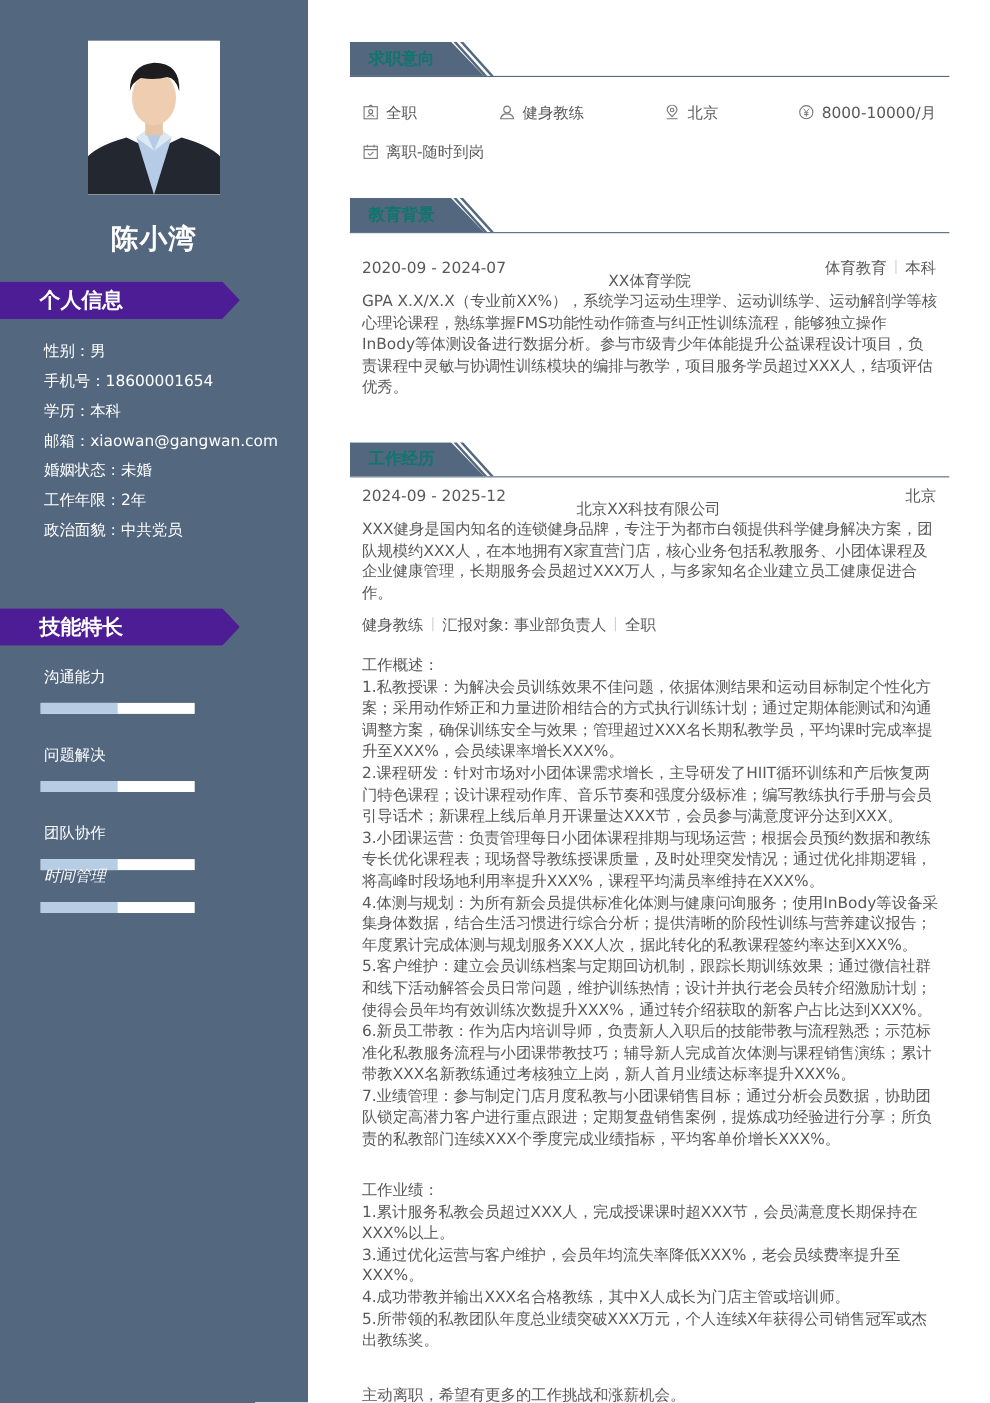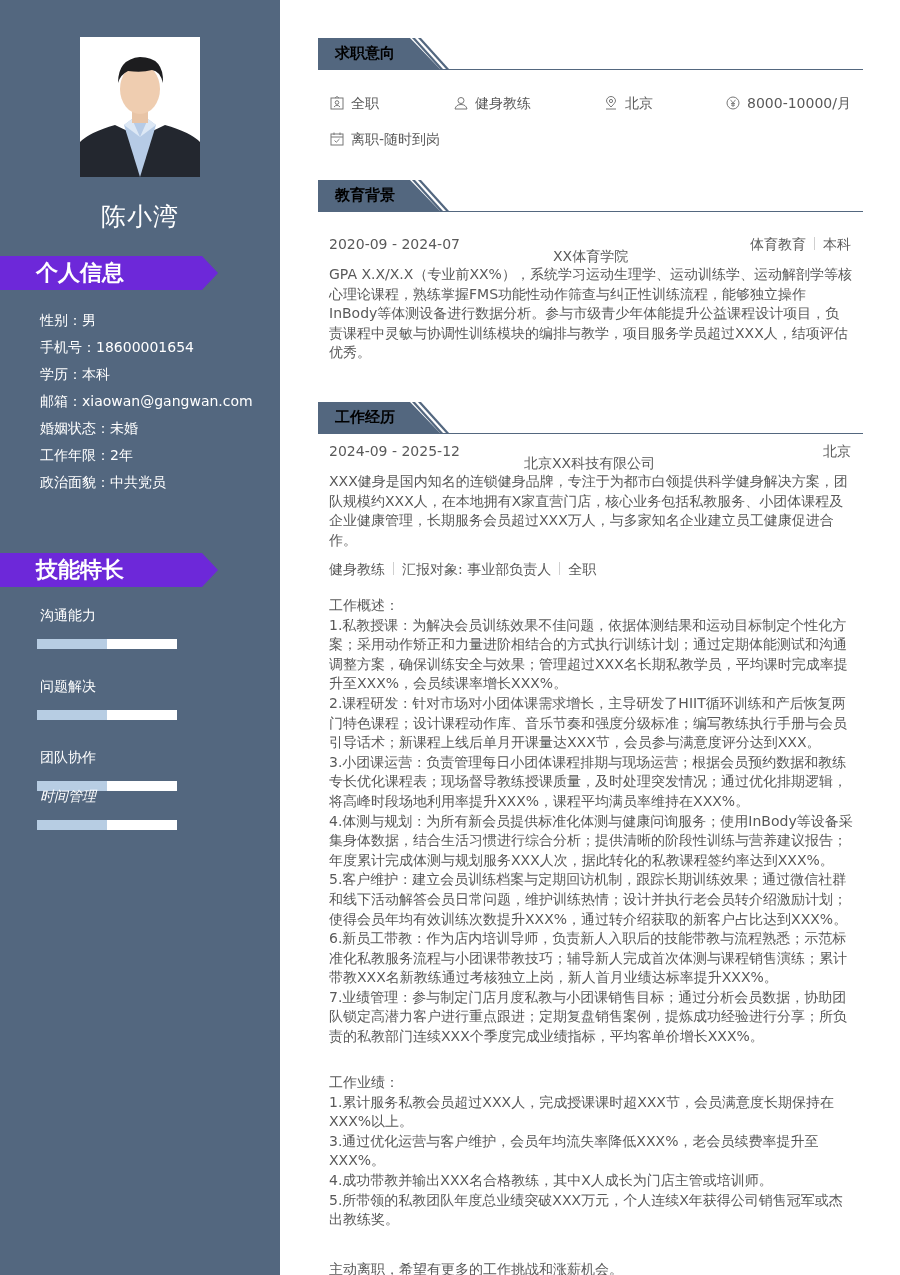--- a/index.html
+++ b/index.html
@@ -15,27 +15,27 @@
     background: #53677f;
     color: #ffffff;
   }
   .photo {
     position: absolute; left: 80px; top: 37px; width: 120px; height: 140px;
     background: #ffffff; overflow: hidden;
   }
   .photo svg { display: block; }
   .name {
     position: absolute; left: 0; top: 200px; width: 280px; text-align: center;
-    font-size: 25px; font-weight: normal; letter-spacing: 1px;
+    font-size: 25px; font-weight: bold; letter-spacing: 1px;
   }
   .side-title {
     position: absolute; left: 0; width: 218px; height: 34px;
-    background: #6d28d9;
+    background: #4c1d95;
     clip-path: polygon(0 0, 202px 0, 218px 17px, 202px 34px, 0 34px);
-    font-size: 22px; font-weight: bold; line-height: 34px;
+    font-size: 19px; font-weight: bold; line-height: 34px;
     padding-left: 36px; color: #ffffff;
   }
   .info-list { position: absolute; left: 40px; top: 308px; }
   .info-item { font-size: 14px; height: 27px; line-height: 25px; white-space: nowrap; }
   .skill { position: absolute; left: 40px; }
   .skill-label { font-size: 14px; }
   .skill-bar {
     position: absolute; left: -3px; top: 32px; width: 140px; height: 10px;
     background: #ffffff;
   }
@@ -48,21 +48,21 @@
     background: #53677f;
     clip-path: polygon(0 0, 92px 0, 122px 31px, 0 31px);
   }
   .sec-head .stripe {
     position: absolute; top: 0; height: 31px; width: 31px;
     background: #53677f;
     clip-path: polygon(0 0, 3px 0, 31px 31px, 28px 31px);
   }
   .sec-head .label {
     position: absolute; left: 17px; top: 0; line-height: 31px;
-    font-size: 15px; font-weight: bold; color: #000000;
+    font-size: 15px; font-weight: bold; color: #0f766e;
   }
   .sec-head .line {
     position: absolute; left: 0; top: 31px; width: 545px; height: 1px; background: #53677f;
   }
   .intent-row { position: absolute; left: 12px; font-size: 14px; height: 20px; line-height: 20px; color: #595959; }
   .intent-item { position: absolute; white-space: nowrap; }
   .intent-item svg { vertical-align: -2px; margin-right: 7px; }
 
   .row3 { position: absolute; left: 11px; width: 522px; font-size: 14px; height: 20px; line-height: 20px; }
   .row3 .c1 { position: absolute; left: 0; }

